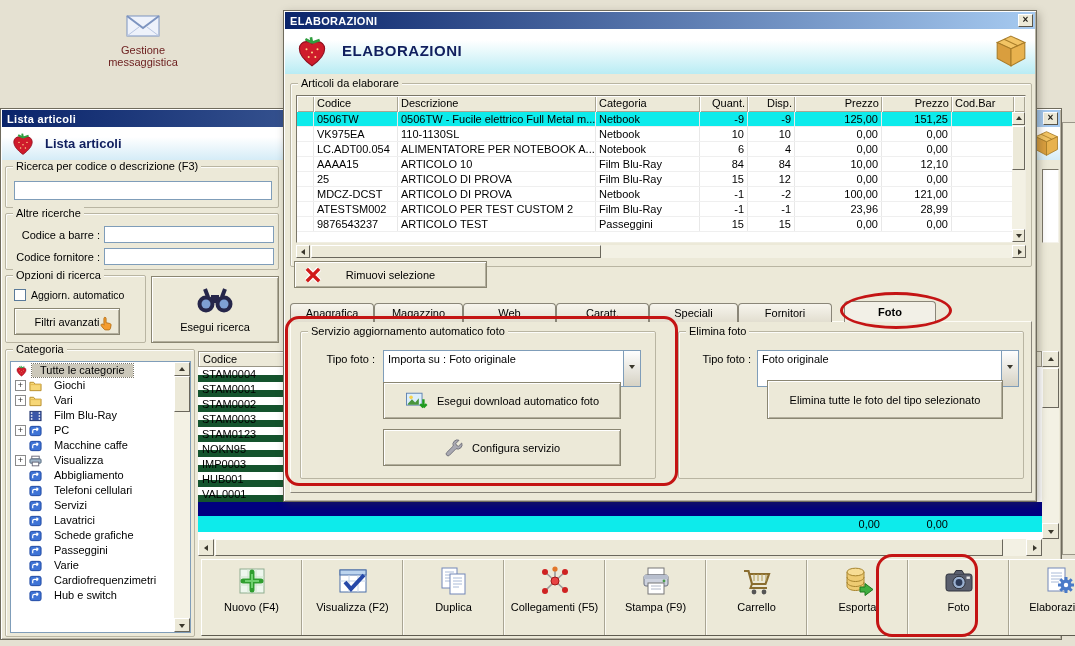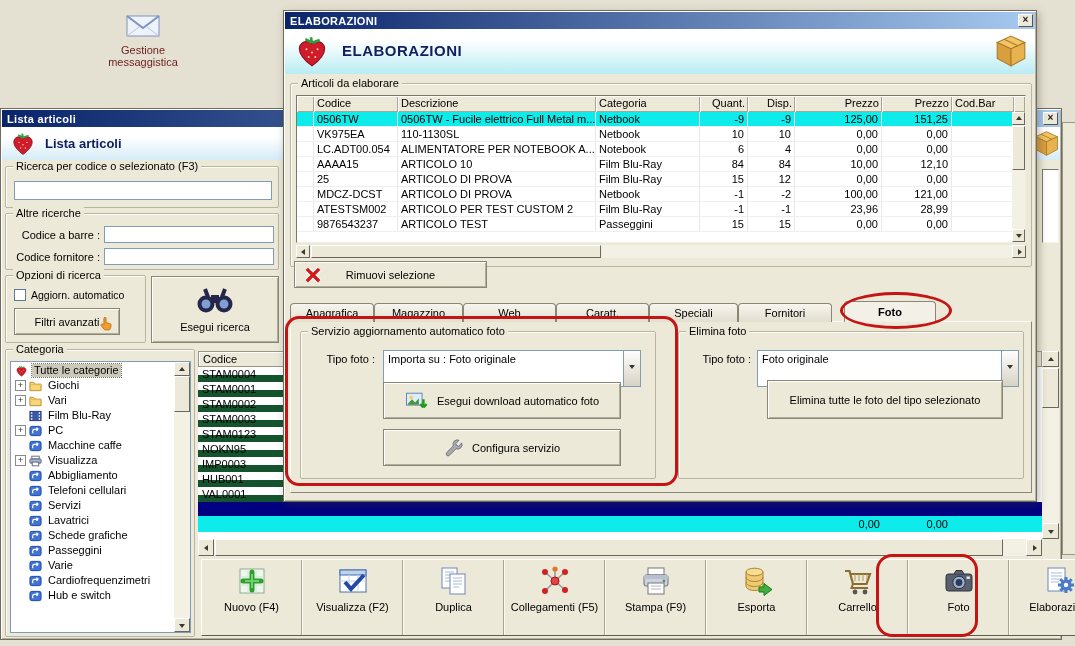--- a/index.html
+++ b/index.html
@@ -54,21 +54,21 @@
 .esegui-btn{left:150px;top:167px;width:128px;height:67px;flex-direction:column;gap:6px;padding-top:8px;justify-content:flex-start;}
 .binoc{width:44px;height:30px;}
 .g-categoria{left:4px;top:240px;width:190px;height:288px;}
 .tree{position:absolute;left:4px;top:11px;width:181px;height:272px;background:#fff;border:1px solid #7f9db9;overflow:hidden;}
 .tree-items{position:absolute;left:1px;top:1px;right:17px;}
 .titem{height:15px;display:flex;align-items:center;white-space:nowrap;cursor:pointer;}
 .texp{width:11px;height:11px;border:1px solid #8a8a8a;background:#fff;font-size:9px;line-height:9px;text-align:center;margin:0 3px;flex:none;color:#333;}
 .texp.sp{visibility:hidden;}
 .ticn{width:13px;height:12px;margin-right:4px;flex:none;}
 .titem:first-child .ticn{margin-left:3px;}
-.tlab{padding:0 2px;line-height:13px;}
+.tlab{padding:0 8px;line-height:13px;}
 .titem.selected .tlab{background:#ccc8ba;outline:1px dotted #7a766a;}
 
 
 .vscroll{position:absolute;background:#f3f1e4;}
 .hscroll{position:absolute;background:#f3f1e4;}
 .sbbtn{position:absolute;background:var(--face);border:1px solid;border-color:#fff #6a675c #6a675c #fff;display:flex;align-items:center;justify-content:center;cursor:pointer;}
 .vscroll .sbbtn{left:0;right:0;height:16px;}
 .vscroll .sbbtn.top{top:0;}
 .vscroll .sbbtn.bot{bottom:0;}
 .hscroll .sbbtn{top:0;bottom:0;width:16px;}
@@ -195,21 +195,21 @@
     <span class="icn l-pkg">
         <svg viewBox="0 0 32 32">
           <path d="M16 2l13 6-13 6L3 8z" fill="#f2c464" stroke="#a87c28"></path>
           <path d="M3 8v15l13 7V14z" fill="#d99e3e" stroke="#a87c28"></path>
           <path d="M29 8v15l-13 7V14z" fill="#e8b24e" stroke="#a87c28"></path>
           <path d="M9.5 5l13 6" stroke="#a87c28" fill="none"></path>
         </svg>
       </span>
 
     <div class="group g-ricerca">
-      <span class="glabel">Ricerca per codice o selezionato (F3)</span>
+      <span class="glabel">Ricerca per codice o descrizione (F3)</span>
       <input class="txt ricerca-input" style="">
     </div>
 
     <div class="group g-altre">
       <span class="glabel">Altre ricerche</span>
       <span class="flabel lb1">Codice a barre :</span>
       <input class="txt in1" style="">
       <span class="flabel lb2">Codice fornitore :</span>
       <input class="txt in2" style="">
     </div>
@@ -530,39 +530,39 @@
               <circle cx="24" cy="16" r="1.4" fill="#4a9a4a"></circle>
               <rect x="8" y="18" width="16" height="11" fill="#fff" stroke="#777"></rect>
               <path d="M11 21h10M11 24h10" stroke="#b0b8c8"></path>
             </svg>
           </span>
           <div class="tblab">Stampa (F9)</div>
         </div>
         <div class="tbtn">
           <span class="icn ticon32">
             <svg viewBox="0 0 32 32">
-              <path d="M5 7v14c0 2.5 3.8 4.5 8.5 4.5S22 23.5 22 21V7" fill="#eecb72" stroke="#a8852e"></path>
-              <ellipse cx="13.5" cy="7" rx="8.5" ry="3.8" fill="#f7dd94" stroke="#a8852e"></ellipse>
-              <path d="M5 12c0 2.5 3.8 4.5 8.5 4.5S22 14.5 22 12M5 17c0 2.5 3.8 4.5 8.5 4.5S22 19.5 22 17" fill="none" stroke="#a8852e"></path>
-              <path d="M18 22h5v-3.5l8 6-8 6V27h-5z" fill="#3fae3f" stroke="#1d7a1d"></path>
-            </svg>
-          </span>
-          <div class="tblab">Esporta</div>
-        </div>
-        <div class="tbtn">
-          <span class="icn ticon32">
-            <svg viewBox="0 0 32 32">
               <path d="M3 6h4.5L11 19h13.5L28 9H9" fill="none" stroke="#8a6d2f" stroke-width="2.2"></path>
               <path d="M11 19l-1.5 4H26" fill="none" stroke="#8a6d2f" stroke-width="2"></path>
               <circle cx="13" cy="27" r="2.4" fill="#555"></circle>
               <circle cx="23" cy="27" r="2.4" fill="#555"></circle>
               <path d="M13 9v7M17 9v7M21 9v7M25 9v7" stroke="#b09a50"></path>
             </svg>
           </span>
           <div class="tblab">Carrello</div>
+        </div>
+        <div class="tbtn">
+          <span class="icn ticon32">
+            <svg viewBox="0 0 32 32">
+              <path d="M5 7v14c0 2.5 3.8 4.5 8.5 4.5S22 23.5 22 21V7" fill="#eecb72" stroke="#a8852e"></path>
+              <ellipse cx="13.5" cy="7" rx="8.5" ry="3.8" fill="#f7dd94" stroke="#a8852e"></ellipse>
+              <path d="M5 12c0 2.5 3.8 4.5 8.5 4.5S22 14.5 22 12M5 17c0 2.5 3.8 4.5 8.5 4.5S22 19.5 22 17" fill="none" stroke="#a8852e"></path>
+              <path d="M18 22h5v-3.5l8 6-8 6V27h-5z" fill="#3fae3f" stroke="#1d7a1d"></path>
+            </svg>
+          </span>
+          <div class="tblab">Esporta</div>
         </div>
         <div class="tbtn">
           <span class="icn ticon32">
             <svg viewBox="0 0 32 32">
               <rect x="3" y="9" width="26" height="17" rx="2.5" fill="#5a5f6e" stroke="#2e323c"></rect>
               <path d="M11 9l2-3.5h6L21 9" fill="#5a5f6e" stroke="#2e323c"></path>
               <circle cx="16" cy="17.5" r="6.2" fill="#9ab0d0" stroke="#2e323c"></circle>
               <circle cx="16" cy="17.5" r="3.4" fill="#2c3a58"></circle>
               <rect x="23.5" y="11.5" width="3.4" height="2.4" fill="#e8e8e8"></rect>
             </svg>

